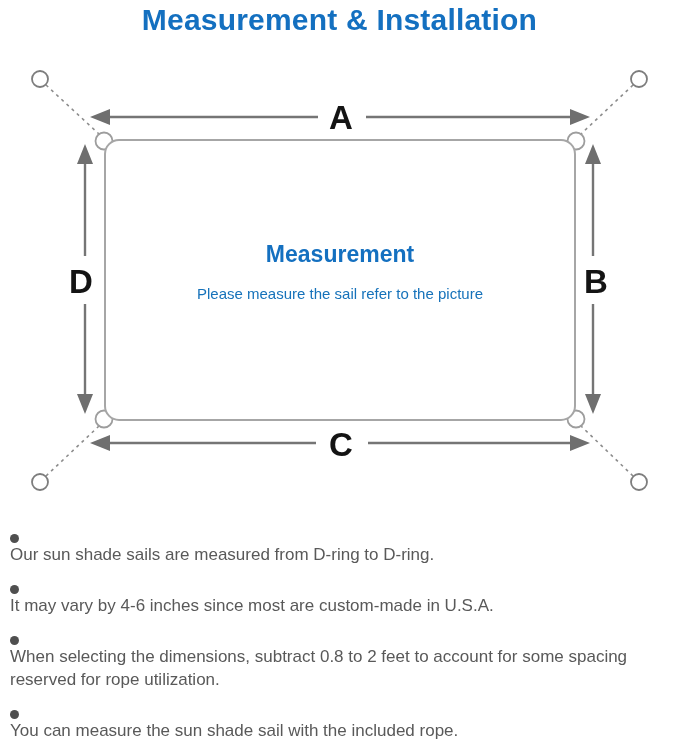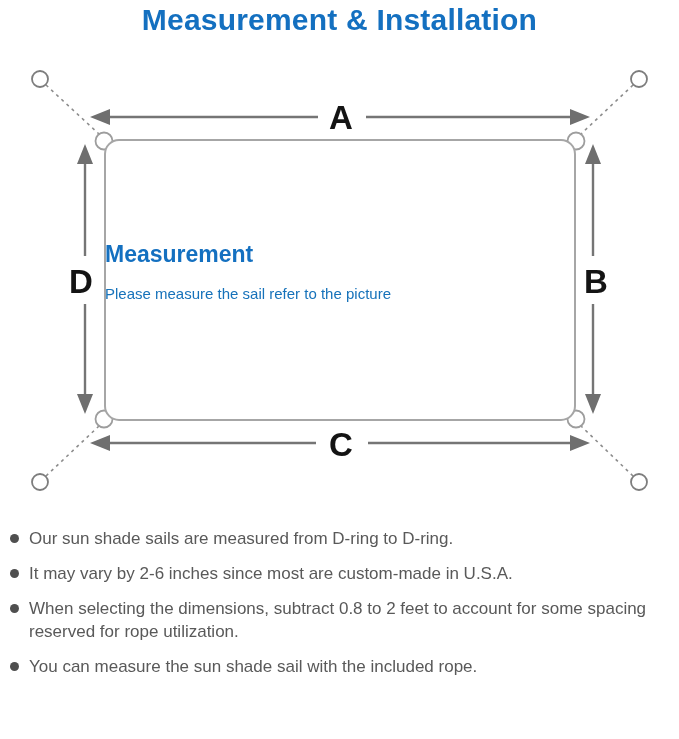--- a/index.html
+++ b/index.html
@@ -1,27 +1,27 @@
 <!DOCTYPE html>
 <html><head>
 <meta charset="utf-8">
 <style>
   html,body{margin:0;padding:0;background:#ffffff;}
   .page{position:relative;width:679px;height:739px;background:#ffffff;overflow:hidden;
         font-family:"Liberation Sans",sans-serif;}
   .page-title{position:absolute;top:0;left:0;width:100%;text-align:center;
         font-size:30px;line-height:40px;font-weight:bold;color:#1470c0;letter-spacing:.2px;}
   .diagram-svg{position:absolute;top:0;left:0;}
-  .center-text{position:absolute;left:105px;top:241px;width:470px;text-align:left;}
+  .center-text{position:absolute;left:105px;top:241px;width:470px;text-align:center;}
   .center-title{font-size:23px;font-weight:bold;color:#1470c0;line-height:26px;}
   .center-subtitle{font-size:15px;color:#1672ba;line-height:20px;margin-top:17px;}
   .bullet-list{position:absolute;top:527px;left:0;right:0;list-style:none;margin:0;
         padding:0 14px 0 10px;}
   .bullet{display:flex;align-items:flex-start;margin-bottom:12px;color:#595959;
-        font-size:17px;line-height:23px;}
+        font-size:17px;line-height:23px;flex-direction:column;}
   .dot{width:9px;height:9px;border-radius:50%;background:#4f4f4f;flex:0 0 auto;
         margin:7px 10px 0 0;}
   .bullet-text{white-space:pre-line;}
 </style>
 </head>
 <body>
 
 <div class="page">
 
   <div class="page-title">Measurement &amp; Installation</div>
@@ -85,21 +85,21 @@
     <div class="center-subtitle">Please measure the sail refer to the picture</div>
   </div>
 
   <ul class="bullet-list">
     <li class="bullet">
       <span class="dot"></span>
       <span class="bullet-text">Our sun shade sails are measured from D-ring to D-ring.</span>
     </li>
     <li class="bullet">
       <span class="dot"></span>
-      <span class="bullet-text">It may vary by 2-6 inches since most are custom-made in U.S.A.</span>
+      <span class="bullet-text">It may vary by 4-6 inches since most are custom-made in U.S.A.</span>
     </li>
     <li class="bullet">
       <span class="dot"></span>
       <span class="bullet-text">When selecting the dimensions, subtract 0.8 to 2 feet to account for some spacing
 reserved for rope utilization.</span>
     </li>
     <li class="bullet">
       <span class="dot"></span>
       <span class="bullet-text">You can measure the sun shade sail with the included rope.</span>
     </li>

